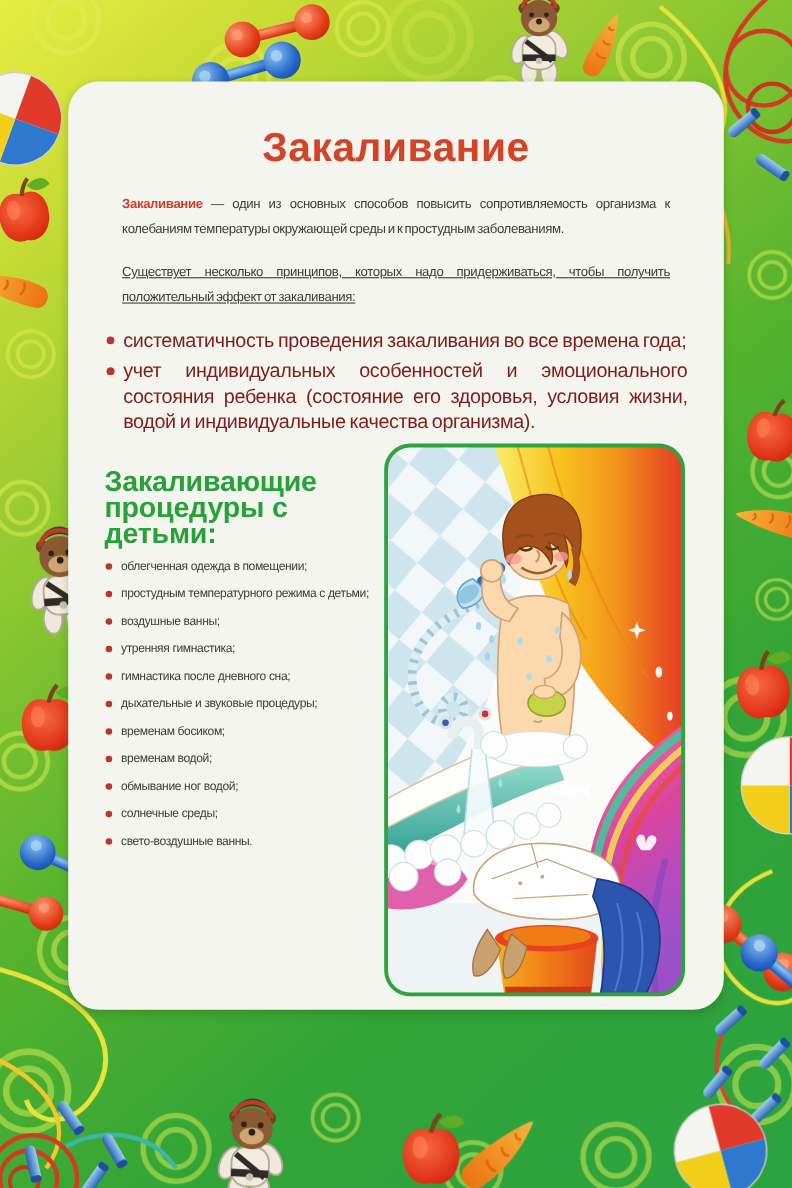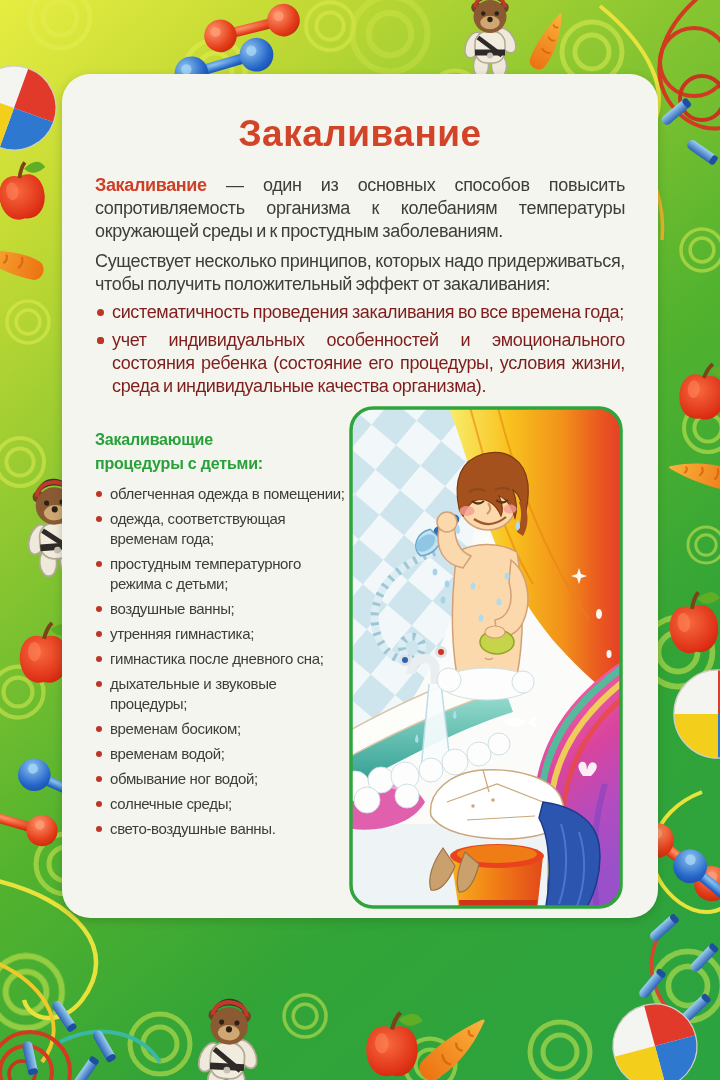--- a/index.html
+++ b/index.html
@@ -14,47 +14,47 @@
     background:#f3f5ee;border-radius:28px;
     box-shadow:0 3px 8px rgba(40,80,20,.28);
   }
   .card-inner{padding:38px 33px 0 33px;}
   .title{
     margin:0 0 18px 0;text-align:center;
     font-size:37px;line-height:44px;font-weight:bold;color:#d24327;
     letter-spacing:.5px;
   }
   .para{
-    margin:0;text-align:justify;
-    font-size:18px;line-height:23px;color:#3e3d3a;
+    margin:16px;text-align:justify;
+    font-size:12px;line-height:23px;color:#3e3d3a;
     letter-spacing:-.35px;word-spacing:-1px;
   }
-  .para + .para{margin-top:7px;}
+  .para + .para{margin-top:7px;text-decoration:underline;}
   .lead{color:#cf3e27;font-weight:bold;}
   ul.blist{list-style:none;margin:5px 0 0 0;padding:0;}
   ul.blist li{
     position:relative;padding-left:17px;margin-top:5px;
     text-align:justify;font-size:18px;line-height:23px;color:#7f1d1d;
     letter-spacing:-.35px;word-spacing:-1px;
   }
   ul.blist li .dot{
     position:absolute;left:2px;top:8px;width:7px;height:7px;
     border-radius:50%;background:#bd3526;
   }
   .columns{display:flex;margin-top:6px;}
   .left-col{width:252px;flex:none;}
   .green-heading{
     width:180px;margin:24px 0 8px 0;
-    font-size:16px;line-height:24px;font-weight:bold;color:#28a13b;
+    font-size:26px;line-height:24px;font-weight:bold;color:#28a13b;
     letter-spacing:-.2px;
   }
   ul.plist{list-style:none;margin:0;padding:0;}
   ul.plist li{
     position:relative;padding-left:15px;margin-top:5px;
-    font-size:15px;line-height:20px;color:#3e3d3a;
+    font-size:11px;line-height:20px;color:#3e3d3a;
     letter-spacing:-.35px;
   }
   ul.plist li .dot{
     position:absolute;left:1px;top:7px;width:6px;height:6px;
     border-radius:50%;background:#bd3526;
   }
   .illustration{flex:none;margin-left:auto;width:278px;height:507px;}
 </style>
 </head>
 <body>
@@ -232,31 +232,30 @@
       <p class="para"><span class="lead">Закаливание</span><span> — один из основных способов повысить сопротивляемость организма к колебаниям температуры окружающей среды и к простудным заболеваниям.</span></p>
 
       <p class="para">Существует несколько принципов, которых надо придерживаться, чтобы получить положительный эффект от закаливания:</p>
 
       <ul class="blist">
 
           <li><span class="dot"></span><span>систематичность проведения закаливания во все времена года;</span></li>
 
           <li><span class="dot"></span></li>
 
-          <li><span class="dot"></span><span>учет индивидуальных особенностей и эмоционального состояния ребенка (состояние его процедуры, условия жизни, среда и индивидуальные качества организма).</span></li>
+          <li><span class="dot"></span><span>учет индивидуальных особенностей и эмоционального состояния ребенка (состояние его здоровья, условия жизни, водой и индивидуальные качества организма).</span></li>
         </ul>
 
       <div class="columns">
         <div class="left-col">
           <div class="green-heading">Закаливающие процедуры с детьми:</div>
           <ul class="plist">
 
               <li><span class="dot"></span><span>облегченная одежда в помещении;</span></li>
 
-              <li><span class="dot"></span><span>одежда, соответствующая временам года;</span></li>
 
               <li><span class="dot"></span><span>простудным температурного режима с детьми;</span></li>
 
               <li><span class="dot"></span><span>воздушные ванны;</span></li>
 
               <li><span class="dot"></span><span>утренняя гимнастика;</span></li>
 
               <li><span class="dot"></span><span>гимнастика после дневного сна;</span></li>
 
               <li><span class="dot"></span><span>дыхательные и звуковые процедуры;</span></li>

